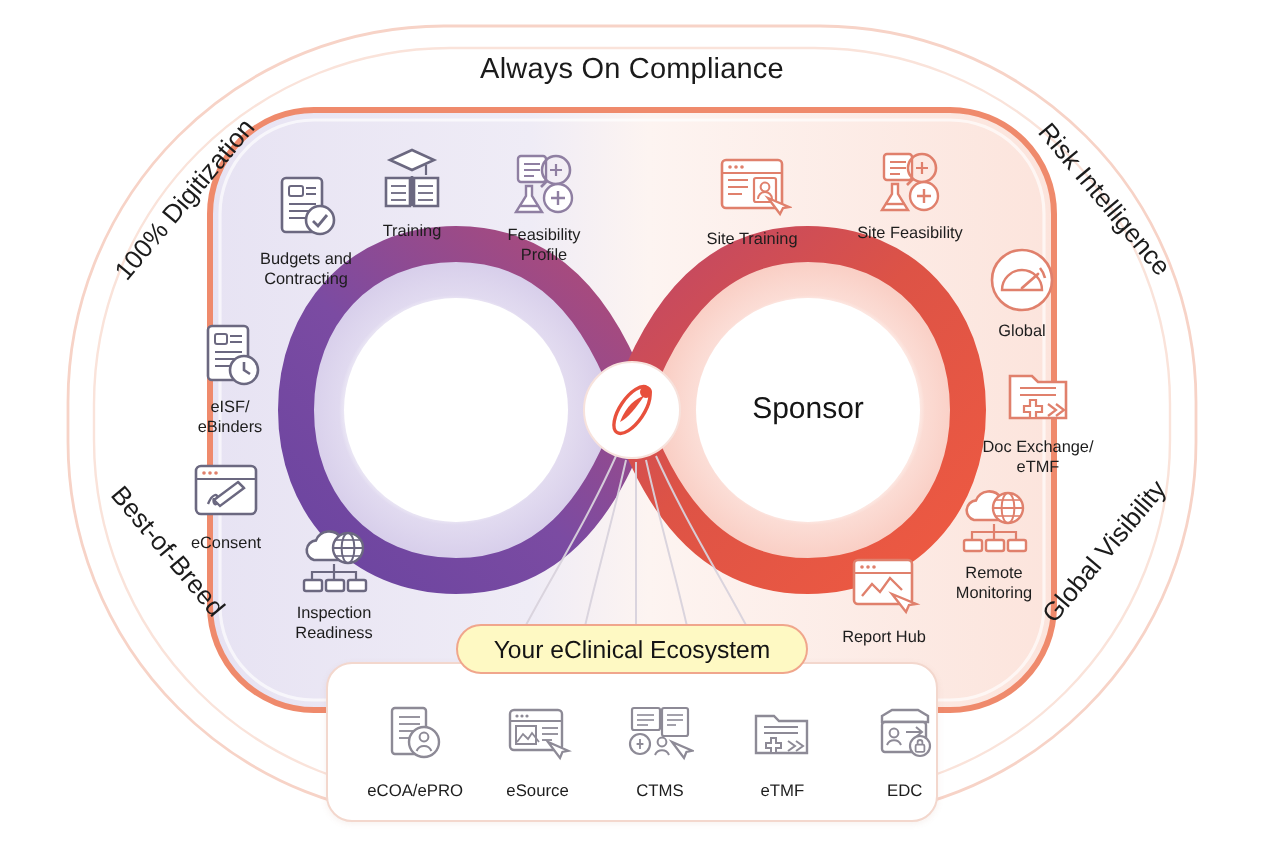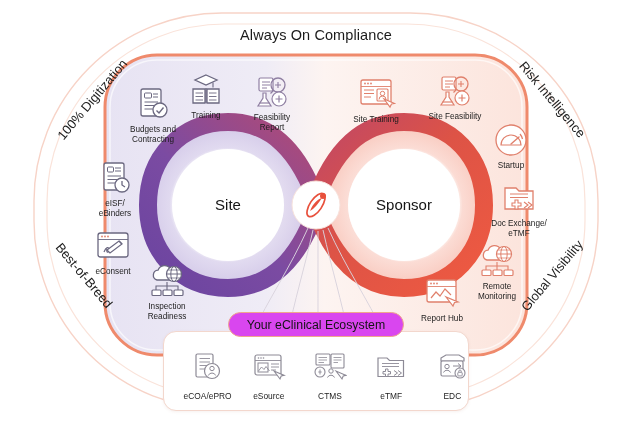--- a/index.html
+++ b/index.html
@@ -88,21 +88,21 @@
     box-sizing: border-box;
     box-shadow: 0 1px 3px rgba(180,120,100,.10);
   }
   #eco-title {
     position: absolute;
     left: 228px;
     top: 312px;
     width: 176px;
     height: 25px;
     box-sizing: border-box;
-    background: #d946ef;
+    background: #fef9c3;
     border: 1.4px solid #f0a68c;
     border-radius: 13px;
     font-size: 12.3px;
     color: #141414;
     display: flex;
     align-items: center;
     justify-content: center;
     z-index: 5;
   }
   #eco-items {
@@ -209,21 +209,20 @@
     </g>
   </svg>
 
   <div class="headline">Always On Compliance</div>
 
   <div class="ringcap" style="left:42px; top:92px; transform: rotate(-50deg);">100% Digitization</div>
   <div class="ringcap" style="left:505px; top:92px; transform: rotate(50deg);">Risk Intelligence</div>
   <div class="ringcap" style="left:44px; top:268px; transform: rotate(50deg);">Best-of-Breed</div>
   <div class="ringcap" style="left:508px; top:268px; transform: rotate(-50deg);">Global Visibility</div>
 
-  <div class="loopcap" style="left:228px; top:196px;">Site</div>
   <div class="loopcap" style="left:404px; top:196px;">Sponsor</div>
 
   <div class="node" style="left:153px; top:86px;">
     <svg class="glyph" viewBox="0 0 40 36">
       <rect x="8" y="3" width="20" height="27" rx="2" fill="#fff" stroke="#6b6880" stroke-width="1.3"></rect>
       <rect x="11.5" y="7" width="7" height="5" rx="1" fill="none" stroke="#6b6880" stroke-width="1"></rect>
       <line x1="20" y1="8" x2="25" y2="8" stroke="#6b6880" stroke-width="1"></line>
       <line x1="20" y1="11" x2="25" y2="11" stroke="#6b6880" stroke-width="1"></line>
       <line x1="11.5" y1="16" x2="25" y2="16" stroke="#6b6880" stroke-width="1"></line>
       <line x1="11.5" y1="19.5" x2="25" y2="19.5" stroke="#6b6880" stroke-width="1"></line>
@@ -260,21 +259,21 @@
       <line x1="10" y1="14" x2="15" y2="14" stroke="#8f7fa2" stroke-width="1"></line>
       <path d="M11 19 v5 l-5 8 h13 l-5 -8 v-5 Z" fill="#fff" stroke="#8f7fa2" stroke-width="1.2"></path>
       <path d="M7.5 29 h10" stroke="#8f7fa2" stroke-width="1.2"></path>
       <circle cx="26" cy="11" r="7" fill="none" stroke="#8f7fa2" stroke-width="1.3"></circle>
       <line x1="21.5" y1="16.5" x2="18.5" y2="19.5" stroke="#8f7fa2" stroke-width="1.3"></line>
       <path d="M26 8 v6 M23 11 h6" stroke="#8f7fa2" stroke-width="1.1"></path>
       <circle cx="27" cy="25" r="7" fill="#fff" stroke="#8f7fa2" stroke-width="1.2"></circle>
       <path d="M27 21.5 v7 M23.5 25 h7" stroke="#8f7fa2" stroke-width="1.2"></path>
     </svg>
     <span class="lbl">Feasibility
-Report</span>
+Profile</span>
   </div>
 
   <div class="node" style="left:115px; top:160px;">
     <svg class="glyph" viewBox="0 0 40 36">
       <rect x="9" y="3" width="20" height="27" rx="2" fill="#fff" stroke="#6b6880" stroke-width="1.3"></rect>
       <rect x="12.5" y="7" width="6" height="5" rx="1" fill="none" stroke="#6b6880" stroke-width="1"></rect>
       <line x1="20" y1="8" x2="26" y2="8" stroke="#6b6880" stroke-width="1"></line>
       <line x1="20" y1="11" x2="26" y2="11" stroke="#6b6880" stroke-width="1"></line>
       <line x1="12.5" y1="16" x2="26" y2="16" stroke="#6b6880" stroke-width="1"></line>
       <line x1="12.5" y1="19.5" x2="26" y2="19.5" stroke="#6b6880" stroke-width="1"></line>
@@ -352,21 +351,21 @@
     <span class="lbl">Site Feasibility</span>
   </div>
 
   <div class="node" style="left:511px; top:122px;">
     <svg class="glyph" viewBox="0 0 40 36">
       <circle cx="20" cy="18" r="15" fill="#fff" stroke="#e0806c" stroke-width="1.3"></circle>
       <path d="M10 23 a10 10 0 0 1 20 0 Z" fill="#fff" stroke="#e0806c" stroke-width="1.2"></path>
       <path d="M29 12 a12 12 0 0 1 2.5 5" fill="none" stroke="#e0806c" stroke-width="1.3"></path>
       <path d="M20 22 l8 -7" stroke="#e0806c" stroke-width="1.4" stroke-linecap="round"></path>
     </svg>
-    <span class="lbl">Startup</span>
+    <span class="lbl">Global</span>
   </div>
 
   <div class="node" style="left:519px; top:180px;">
     <svg class="glyph" viewBox="0 0 40 36">
       <path d="M6 8 h11 l3 3 h14 v18 H6 Z" fill="#fff" stroke="#e0806c" stroke-width="1.3"></path>
       <line x1="11" y1="14" x2="29" y2="14" stroke="#e0806c" stroke-width="1"></line>
       <line x1="11" y1="17.5" x2="29" y2="17.5" stroke="#e0806c" stroke-width="1"></line>
       <path d="M13 23 h3 v-3 h3 v3 h3 v3 h-3 v3 h-3 v-3 h-3 Z" fill="#fff" stroke="#e0806c" stroke-width="1.1"></path>
       <path d="M25 22 l4 3 l-4 3 M29 22 l4 3 l-4 3" fill="none" stroke="#e0806c" stroke-width="1.1"></path>
     </svg>

